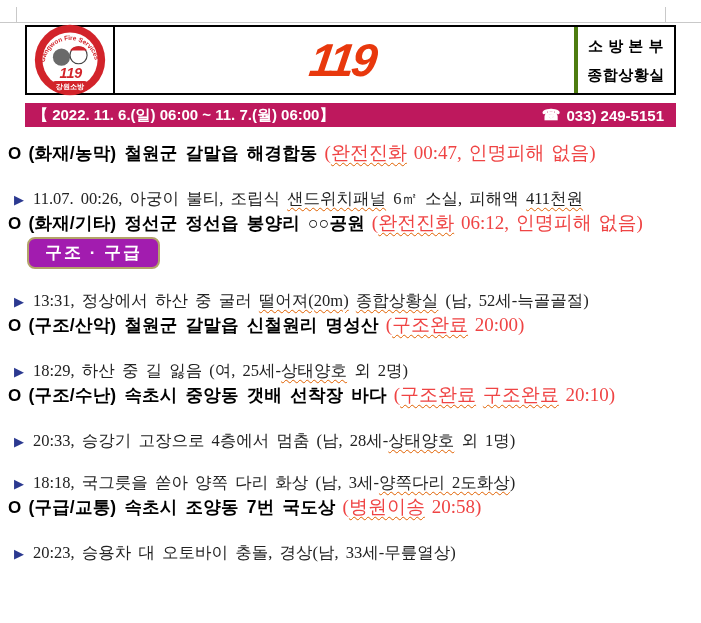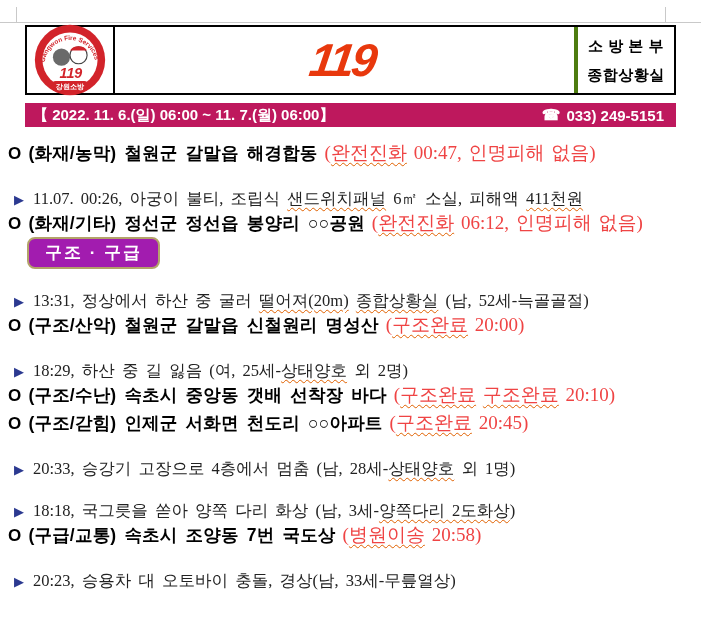--- a/index.html
+++ b/index.html
@@ -117,18 +117,17 @@
     <div class="incident-title"><span class="bullet">O</span><span>(화재/농막) 철원군 갈말읍 해경합동</span><span class="note">(<u class="sq">완전진화</u> 00:47, 인명피해 없음)</span></div>
     <div class="detail-line"><span class="marker">▶</span><span>11.07. 00:26, 아궁이 불티, 조립식 <u class="sq">샌드위치패널</u> 6㎡ 소실, 피해액 <u class="sq">411천원</u></span></div>
     <div class="incident-title"><span class="bullet">O</span><span>(화재/기타) 정선군 정선읍 봉양리 ○○공원</span><span class="note">(<u class="sq">완전진화</u> 06:12, 인명피해 없음)</span></div>
     <div class="badge-row">
       <span class="badge">구조 · 구급</span>
     </div>
     <div class="detail-line"><span class="marker">▶</span><span>13:31, 정상에서 하산 중 굴러 <u class="sq">떨어져(20m)</u> <u class="sq">종합상황실</u> (남, 52세-늑골골절)</span></div>
     <div class="incident-title"><span class="bullet">O</span><span>(구조/산악) 철원군 갈말읍 신철원리 명성산</span><span class="note">(<u class="sq">구조완료</u> 20:00)</span></div>
     <div class="detail-line"><span class="marker">▶</span><span>18:29, 하산 중 길 잃음 (여, 25세-<u class="sq">상태양호</u> 외 2명)</span></div>
     <div class="incident-title"><span class="bullet">O</span><span>(구조/수난) 속초시 중앙동 갯배 선착장 바다</span><span class="note">(<u class="sq">구조완료</u> <u class="sq">구조완료</u> 20:10)</span></div>
-    <div class="incident-title"><span class="bullet">O</span><span>(구조/갇힘) 인제군 서화면 천도리 ○○아파트</span><span class="note">(<u class="sq">구조완료</u> 20:45)</span></div>
     <div class="detail-line"><span class="marker">▶</span><span>20:33, 승강기 고장으로 4층에서 멈춤 (남, 28세-<u class="sq">상태양호</u> 외 1명)</span></div>
     <div class="detail-line"><span class="marker">▶</span><span>18:18, 국그릇을 쏟아 양쪽 다리 화상 (남, 3세-<u class="sq">양쪽다리 2도화상</u>)</span></div>
     <div class="incident-title"><span class="bullet">O</span><span>(구급/교통) 속초시 조양동 7번 국도상</span><span class="note">(<u class="sq">병원이송</u> 20:58)</span></div>
     <div class="detail-line"><span class="marker">▶</span><span>20:23, 승용차 대 오토바이 충돌, 경상(남, 33세-무릎열상)</span></div>
   </div>
 
 </body></html>

